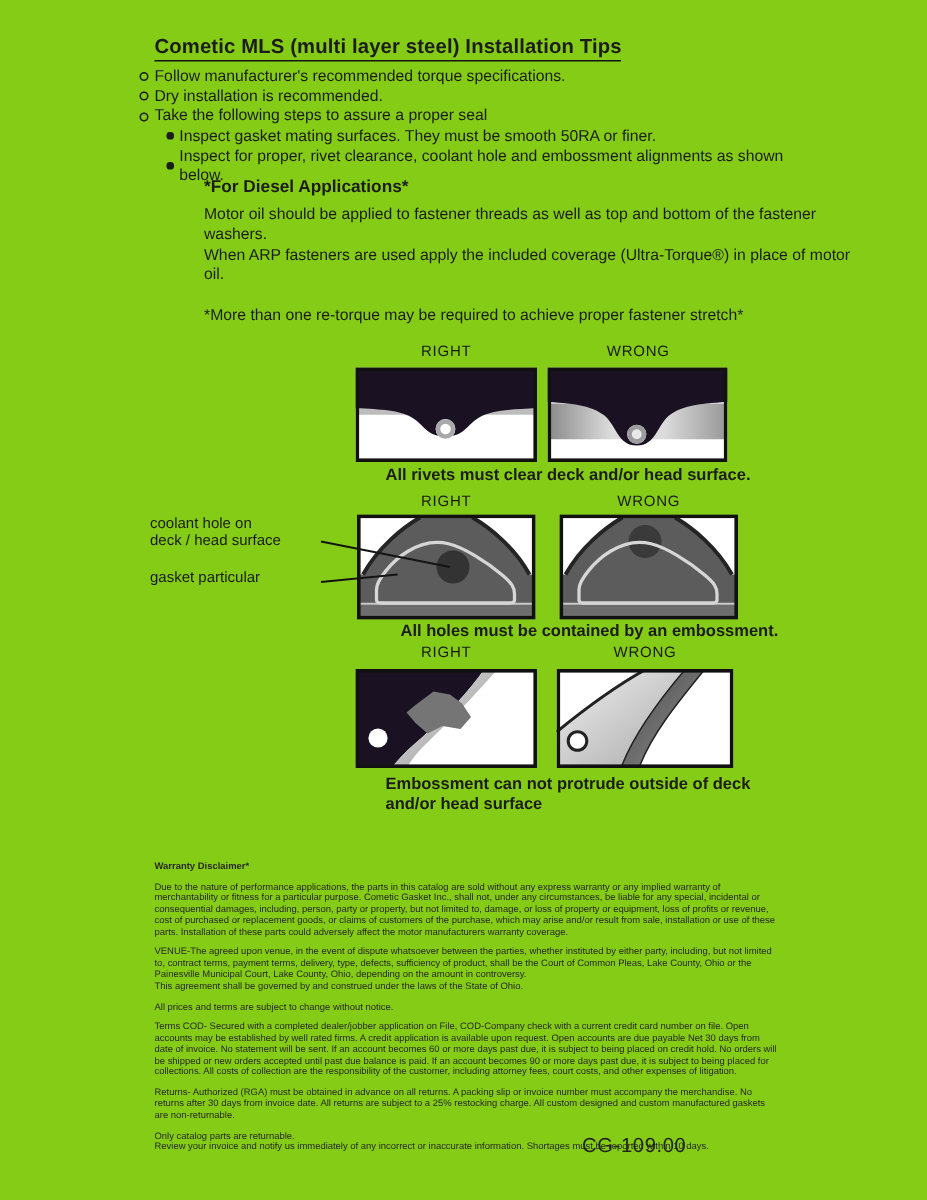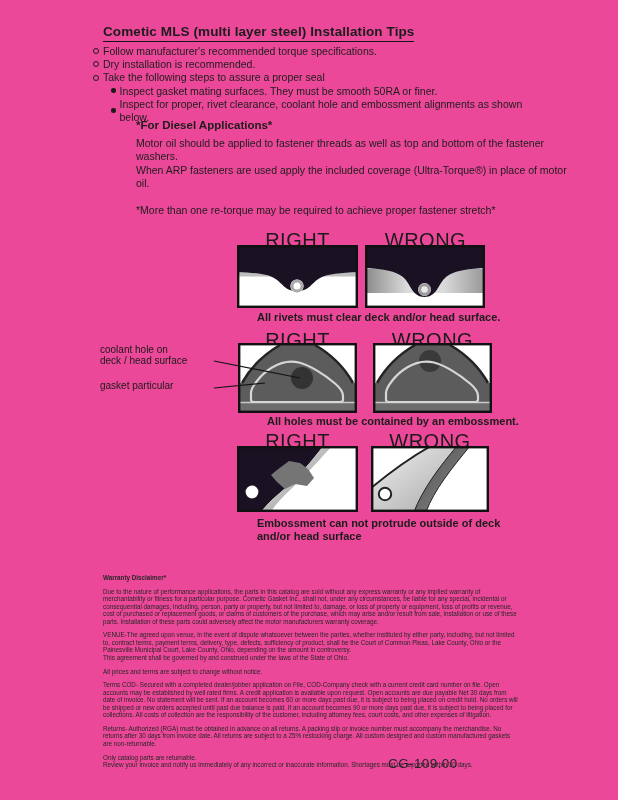--- a/index.html
+++ b/index.html
@@ -1,17 +1,17 @@
 <!DOCTYPE html>
 <html><head>
 <meta charset="utf-8">
 <style>
   html,body{margin:0;padding:0;background:#e8e8e8;}
   .page{
-    position:relative;width:618px;height:800px;background:#ec4899;
+    position:relative;width:618px;height:800px;background:#84cc16;
     font-family:"Liberation Sans","DejaVu Sans",sans-serif;color:#1c1c1c;
     overflow:hidden;margin:0 auto;
   }
   .abs{position:absolute;}
   .title{
     font-size:13.5px;font-weight:bold;letter-spacing:.1px;
     border-bottom:1.6px solid #141414;padding-bottom:2px;display:inline-block;
   }
   .bullets{font-size:10.5px;line-height:13.2px;}
   .brow{display:flex;align-items:baseline;}
@@ -20,21 +20,21 @@
     display:inline-block;margin:0 4px 1px 0;flex:0 0 auto;align-self:center;
   }
   .dotrow{margin-left:18px;}
   .dot{
     width:4.5px;height:4.5px;background:#1c1c1c;border-radius:50%;
     display:inline-block;margin:0 4px 1px 0;flex:0 0 auto;align-self:center;
   }
   .h2{font-size:11.5px;font-weight:bold;margin:0 0 6px 0;}
   .para{font-size:10.5px;line-height:13.4px;margin:0 0 13px 0;white-space:pre-line;}
   .fig-label{
-    font-size:20px;letter-spacing:.5px;color:#1a1a1a;text-align:center;
+    font-size:10px;letter-spacing:.5px;color:#1a1a1a;text-align:center;
     width:121px;
   }
   .caption{font-size:11px;font-weight:600;white-space:pre-line;line-height:13px;margin-left:20px;}
   .side-label{
     font-size:10px;line-height:11px;text-align:left;color:#1a1a1a;
     white-space:pre-line;
   }
   .legal{width:416px;font-size:6.3px;line-height:7.4px;color:#272727;}
   .legal .lp{margin:0 0 6.5px 0;white-space:pre-line;}
   .legal .lh{font-weight:bold;margin:0 0 6.5px 0;}

